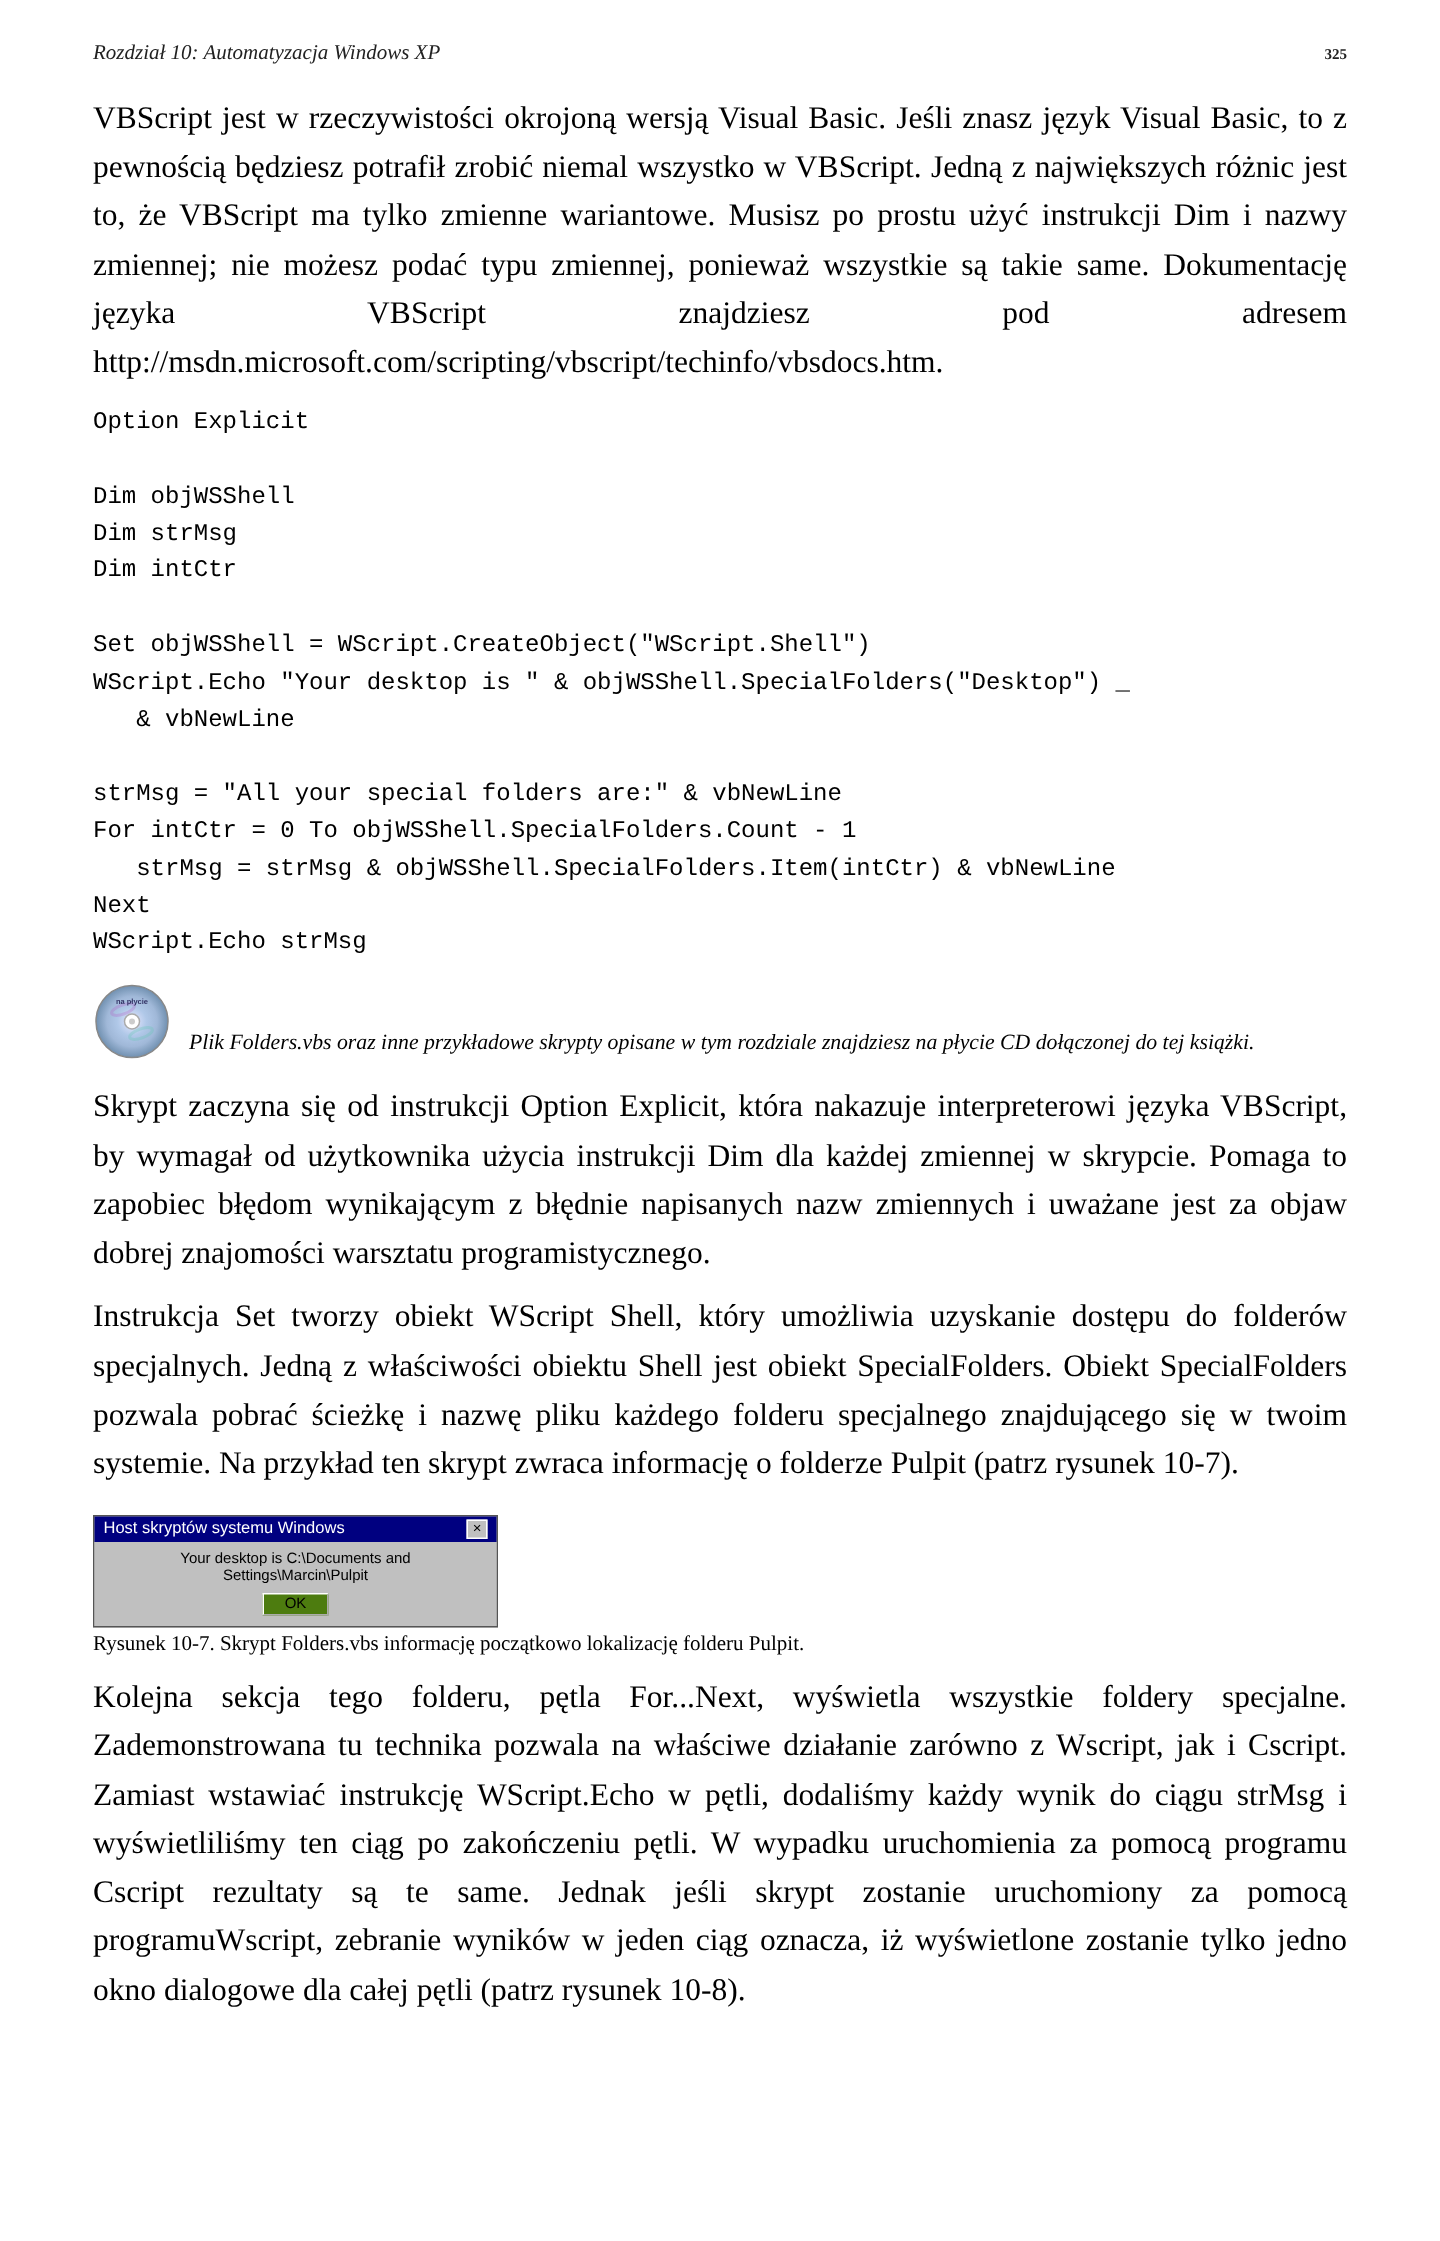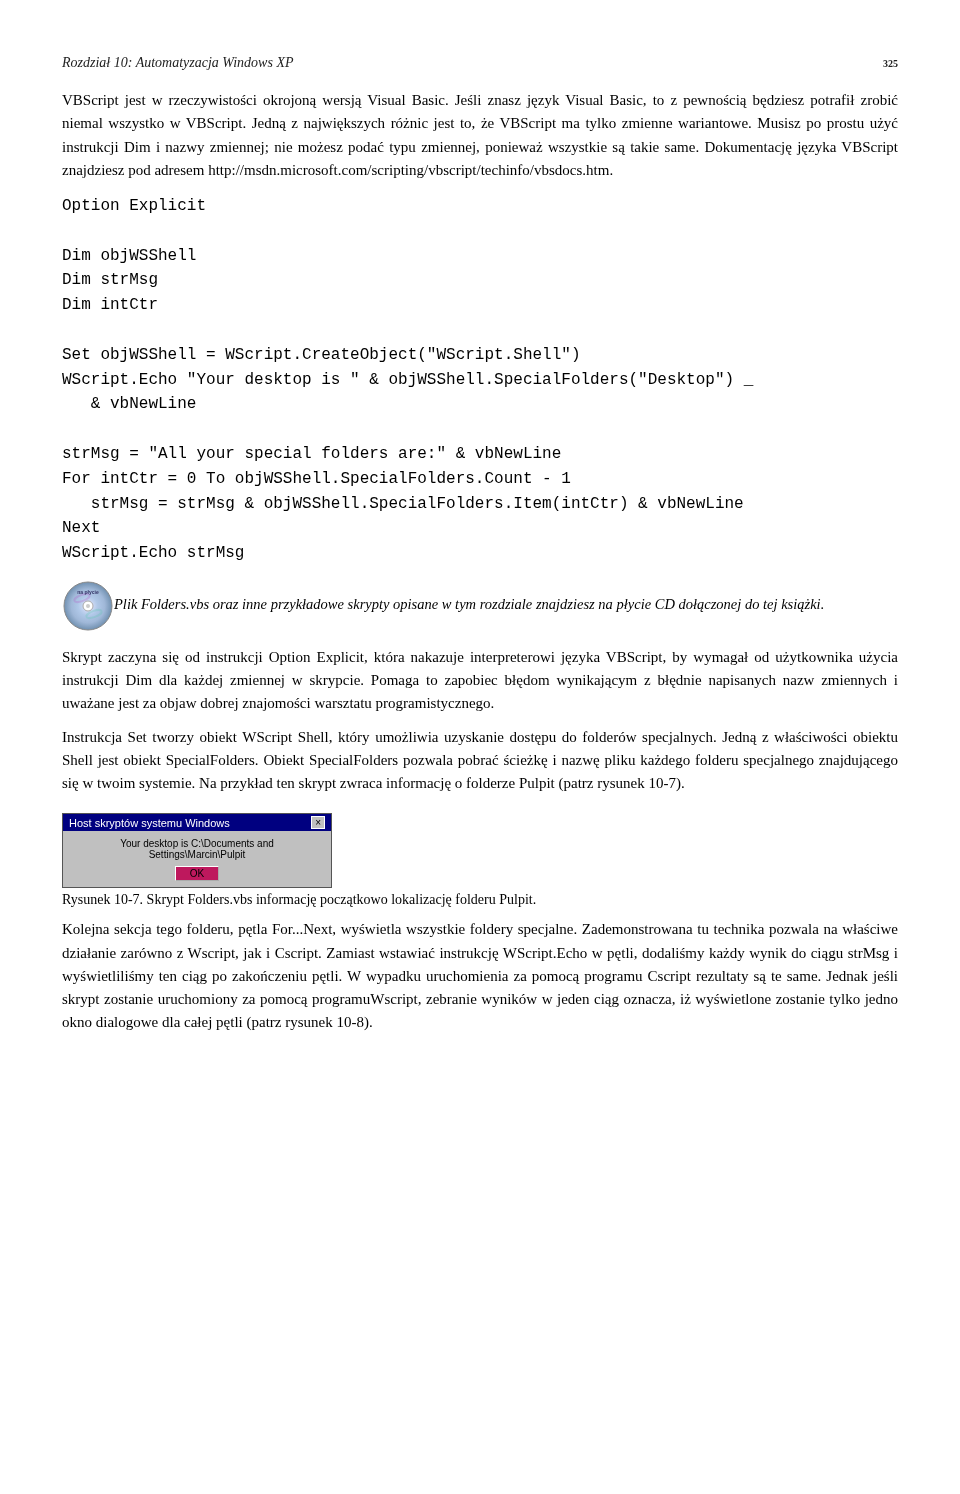--- a/index.html
+++ b/index.html
@@ -7,64 +7,65 @@
       background: #fff;
       font-family: "Times New Roman", Times, serif;
       font-size: 15px;
       color: #000;
       width: 960px;
       min-height: 1494px;
     }
     .page {
       width: 960px;
       min-height: 1494px;
-      padding: 55px 62px 36px 62px;
+      padding: 28px 62px 36px 62px;
       position: relative;
     }
     .header {
       display: flex;
       justify-content: space-between;
       align-items: center;
       margin-bottom: 18px;
       border-bottom: none;
     }
     .header-title {
       font-size: 14px;
       font-style: italic;
       color: #222;
     }
     .header-page {
       font-size: 10px;
       font-weight: bold;
       color: #222;
     }
     .body-text {
-      font-size: 15px;
+      font-size: 21px;
       line-height: 1.55;
       text-align: justify;
       margin-bottom: 10px;
     }
     .body-text p {
       margin-bottom: 10px;
       text-align: justify;
     }
     .code-block {
       font-family: "Courier New", Courier, monospace;
       font-size: 16px;
       line-height: 1.55;
       margin: 12px 0 12px 0;
       color: #000;
       white-space: pre;
     }
     .note-box {
       display: flex;
-      align-items: center;
+      align-items: flex-end;
       background: #fff;
       border: none;
       margin: 12px 0 14px 0;
+      gap: 12px;
     }
     .note-icon {
       flex-shrink: 0;
       width: 52px;
       height: 52px;
       margin-top: 2px;
     }
     .note-text {
       font-size: 14.5px;
       font-style: italic;
@@ -116,21 +117,21 @@
       gap: 4px;
       padding: 4px 8px;
     }
     .fig-text-line {
       font-size: 10px;
       font-family: Arial, sans-serif;
       color: #000;
       text-align: center;
     }
     .fig-btn {
-      background: #be185d;
+      background: #4d7c0f;
       border: 1.5px outset #fff;
       font-size: 10px;
       font-family: Arial, sans-serif;
       padding: 1px 14px;
       margin-top: 2px;
     }
     .figure-caption {
       font-size: 14px;
       margin-top: 4px;
       margin-bottom: 10px;

